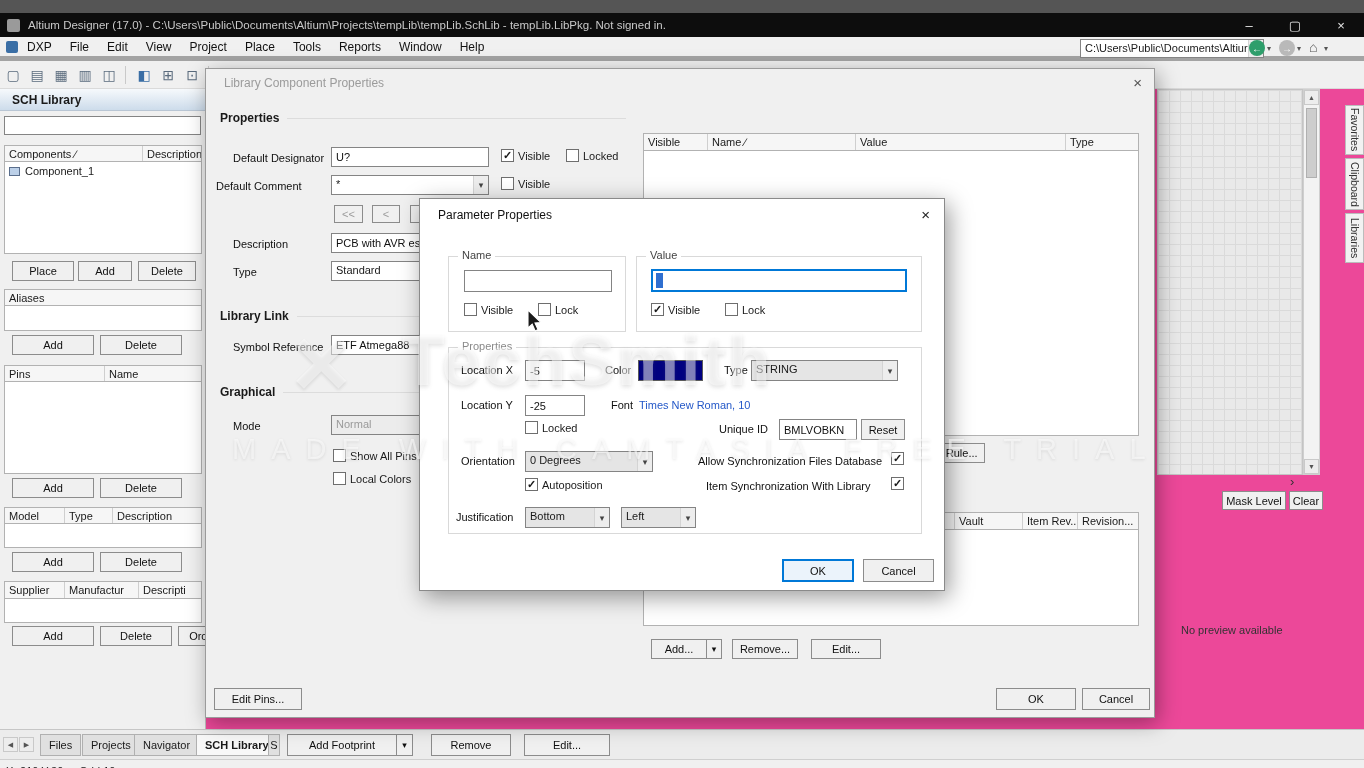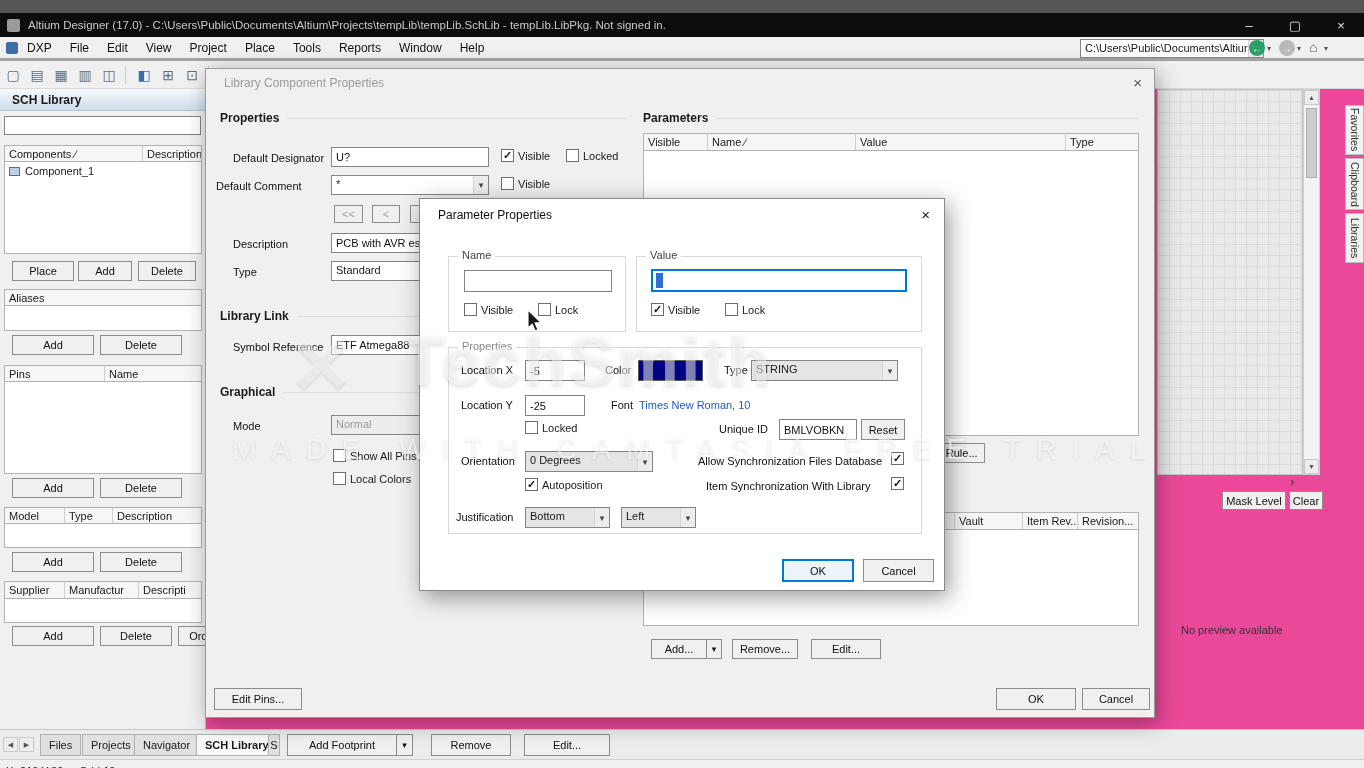--- a/index.html
+++ b/index.html
@@ -6,21 +6,21 @@
   html,body{width:1364px;height:768px;background:#555;}
   .app{position:relative;width:1364px;height:768px;background:#ec4899;overflow:hidden;font-size:11px;color:#1a1a1a;margin-top:13px;}
   .abs{position:absolute;}
   
   .titlebar{position:absolute;left:0;top:0;width:1364px;height:24px;background:#0d0d0d;color:#c9c9c9;display:flex;align-items:center;z-index:10;}
   .app-ico{width:13px;height:13px;margin:0 8px 0 7px;background:#9a9a9a;border-radius:2px;flex:none;}
   .tb-title{font-size:11.5px;white-space:nowrap;}
   .winbtns{position:absolute;right:0;top:0;height:24px;display:flex;}
   .winbtn{width:46px;height:24px;display:flex;align-items:center;justify-content:center;color:#e8e8e8;font-size:13px;}
   
-  .menubar{position:absolute;left:0;top:24px;width:1364px;height:24px;background:#f0f0f0;display:flex;align-items:center;border-bottom:3px solid #a3a3a3;z-index:10;}
+  .menubar{position:absolute;left:0;top:24px;width:1364px;height:24px;background:#f0f0f0;display:flex;align-items:center;border-bottom:5px solid #a3a3a3;z-index:10;}
   .menu-item{padding:0 9px;font-size:12px;color:#111;white-space:nowrap;}
   .dxp-ico{width:12px;height:12px;margin-left:6px;background:#3a6ea5;border-radius:2px;flex:none;}
   
   .toolbar{position:absolute;left:0;top:48px;width:1364px;height:28px;background:#f0f0f0;border-bottom:1px solid #dadada;display:flex;align-items:center;z-index:5;}
   .tbi{width:22px;height:22px;display:flex;align-items:center;justify-content:center;font-size:14px;color:#5a6b7d;margin-left:2px;}
   .tbi.blue{color:#3a6ea5;}
   .tsep{width:1px;height:18px;background:#c9c9c9;margin:0 5px;}
   
   .ti{background:#fff;border:1px solid #848484;font-size:11px;padding:0 4px;color:#111;position:absolute;outline:none;}
   .combo{position:absolute;background:#fff;border:1px solid #848484;display:flex;align-items:stretch;font-size:11px;}
@@ -270,24 +270,20 @@
     </div>
     <div class="cbrow" style="left:127px;top:380px;">
       <span class="cb"></span>
         <span>Show All Pins</span>
     </div>
     <div class="cbrow" style="left:127px;top:403px;">
       <span class="cb"></span>
         <span>Local Colors</span>
     </div>
 
-    <div class="sec" style="left:437px;top:42px;width:496px;">
-        <b>Parameters</b>
-        <i></i>
-      </div>
     <div class="thead" style="left:437px;top:64px;width:496px;height:18px;">
       <span class="c" style="width:64px;">Visible</span>
       <span class="c" style="width:148px;">
           <span>Name</span>
           <span>∕</span>
         </span>
       <span class="c" style="width:210px;">Value</span>
       <span class="c" style="flex:1;border-right:none;">Type</span>
     </div>
     <div class="listbox" style="left:437px;top:82px;width:496px;height:285px;"></div>

